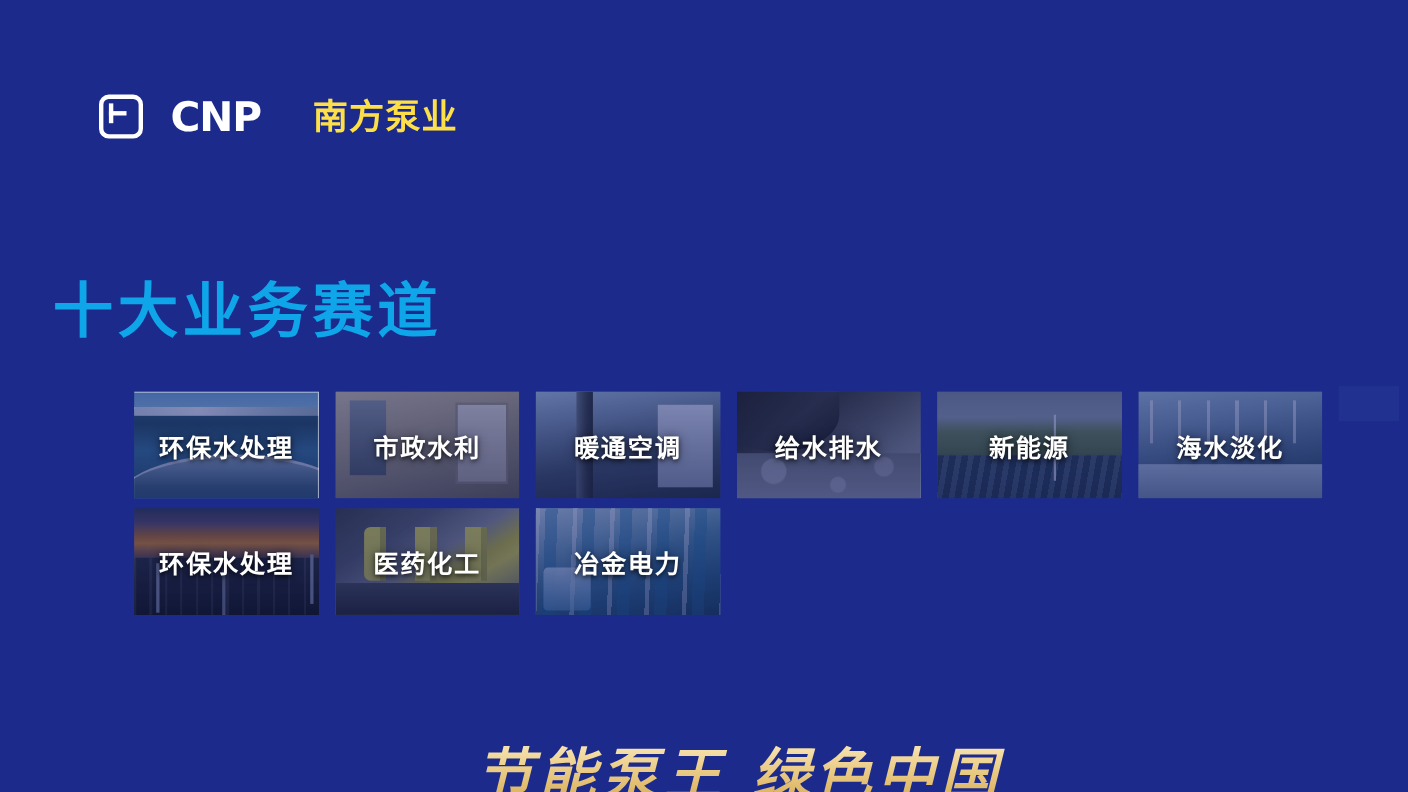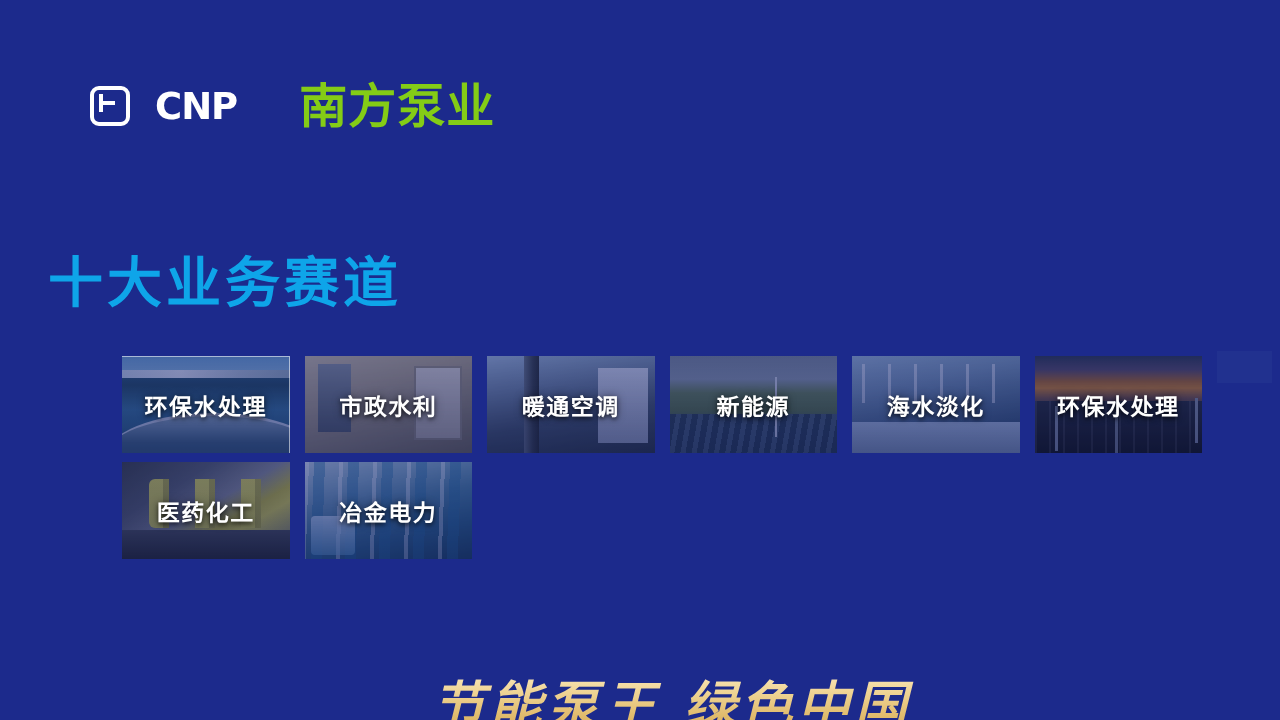--- a/index.html
+++ b/index.html
@@ -45,22 +45,22 @@
     left:5px; top:11px;
     width:16px; height:4px;
     background:#ffffff;
   }
   .logo-cnp {
     font-size:37px; font-weight:bold; color:#ffffff;
     letter-spacing:-1px; line-height:1;
     font-family:"DejaVu Sans","Liberation Sans",sans-serif;
   }
   .logo-cn {
-    font-size:48px; font-weight:bold; color:#84cc16;
-    letter-spacing:1px; line-height:1; margin-left:21px;
+    font-size:32px; font-weight:bold; color:#fde047;
+    letter-spacing:1px; line-height:1; margin-left:6px;
   }
   
   .title {
     position:absolute; left:0; top:205px; width:1280px;
     text-align:left;
     font-size:55px; font-weight:bold;
     letter-spacing:4px;
     color:#0ea5e9;
     line-height:1.1;
   }
@@ -285,20 +285,26 @@
       <span class="card-label">市政水利</span>
     </div>
 
     <div class="card">
       <span class="photo p-hvac"></span>
       <span class="tint"></span>
       <span class="tint2"></span>
       <span class="card-label">暖通空调</span>
     </div>
 
+    <div class="card">
+      <span class="photo p-drain"></span>
+      <span class="tint"></span>
+      <span class="tint2"></span>
+      <span class="card-label">给水排水</span>
+    </div>
 
     <div class="card">
       <span class="photo p-newenergy"></span>
       <span class="tint"></span>
       <span class="tint2"></span>
       <span class="card-label">新能源</span>
     </div>
 
 
     <div class="card">

